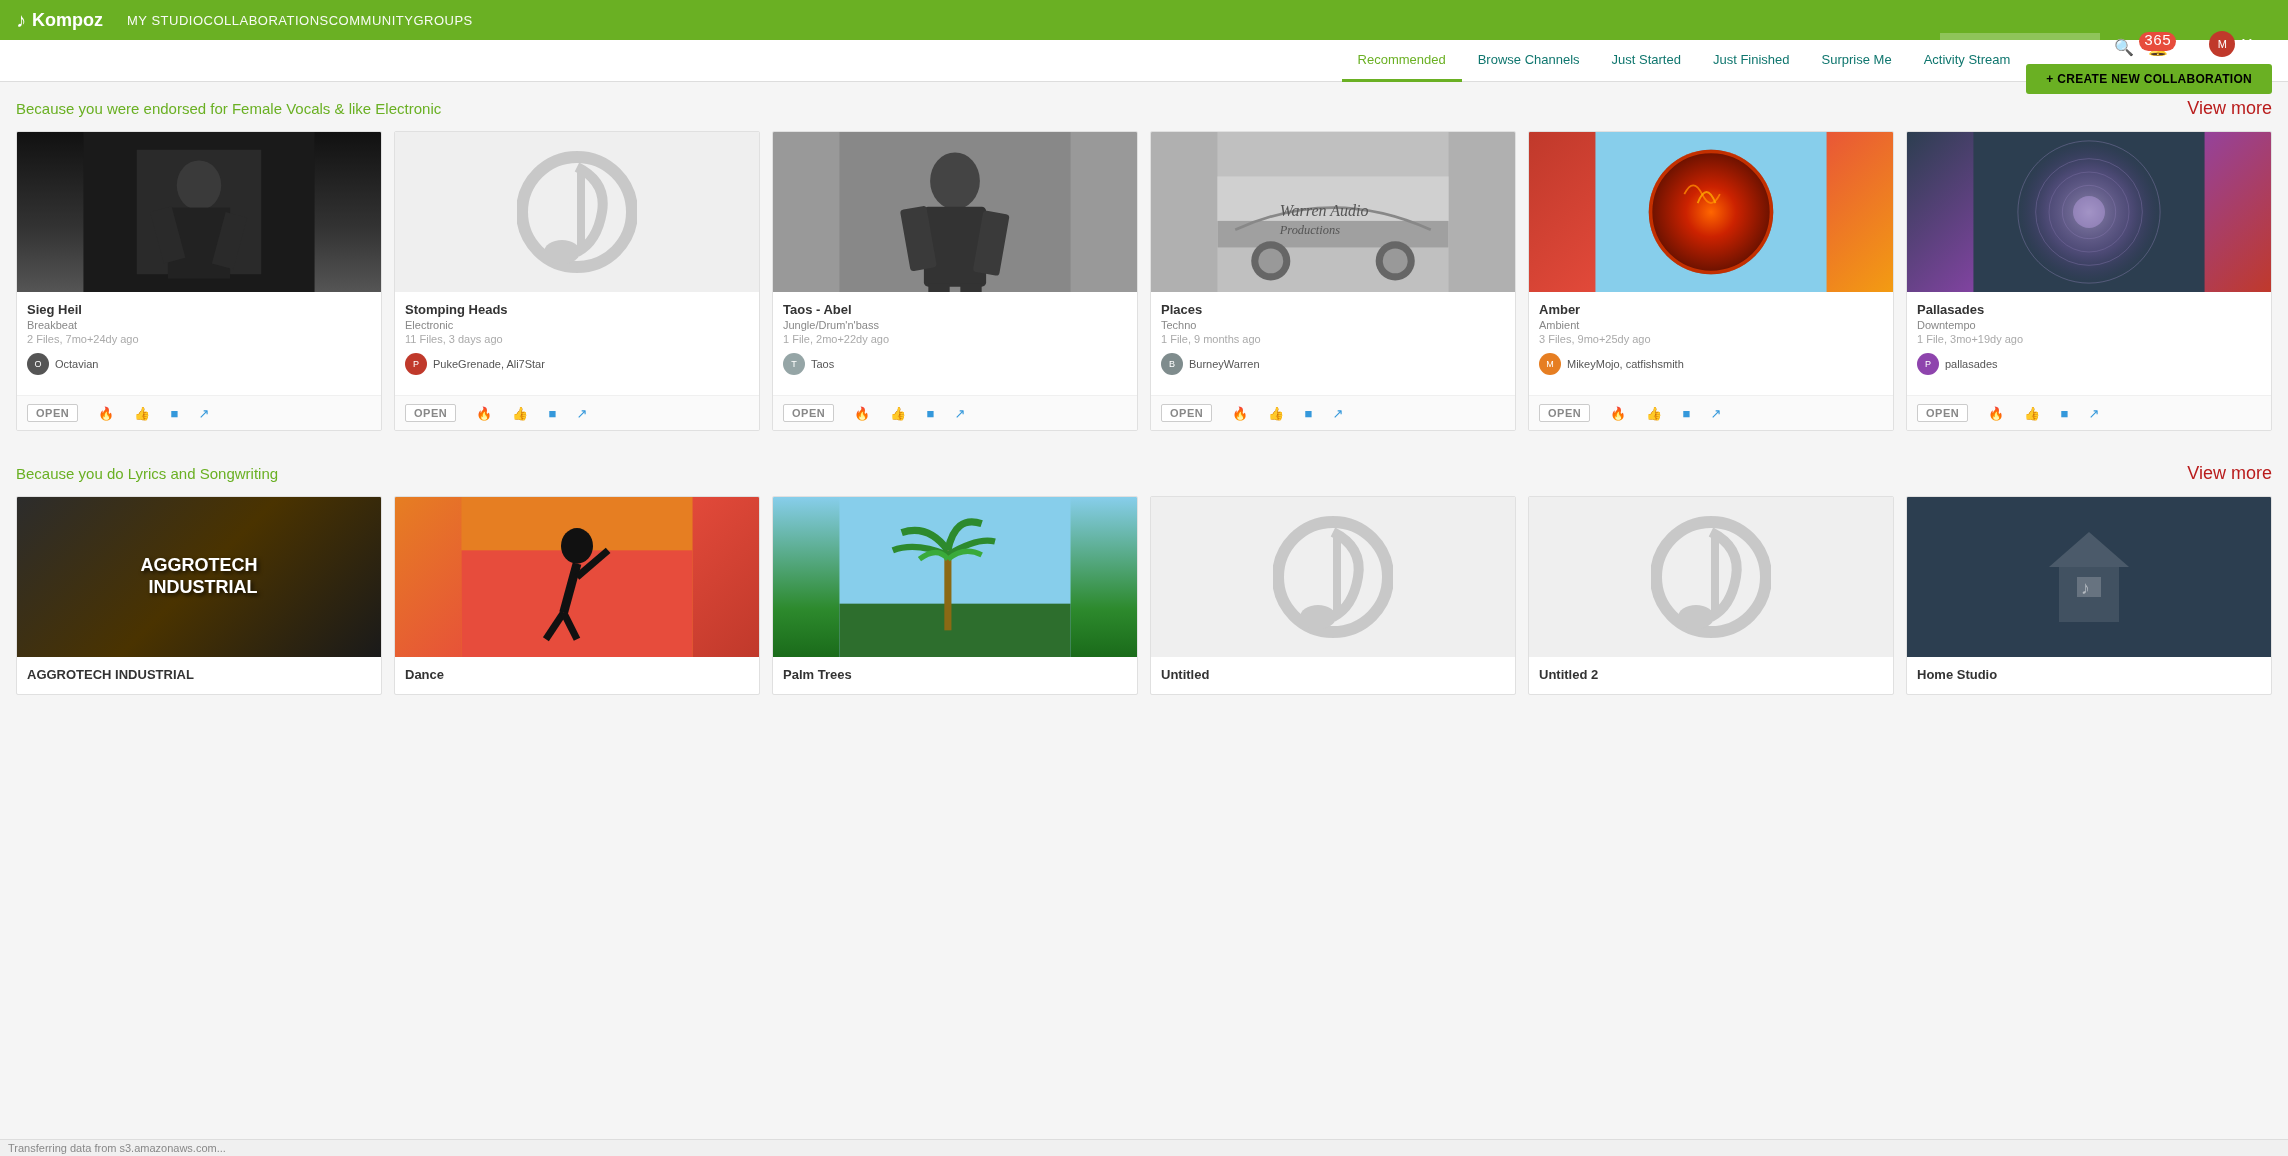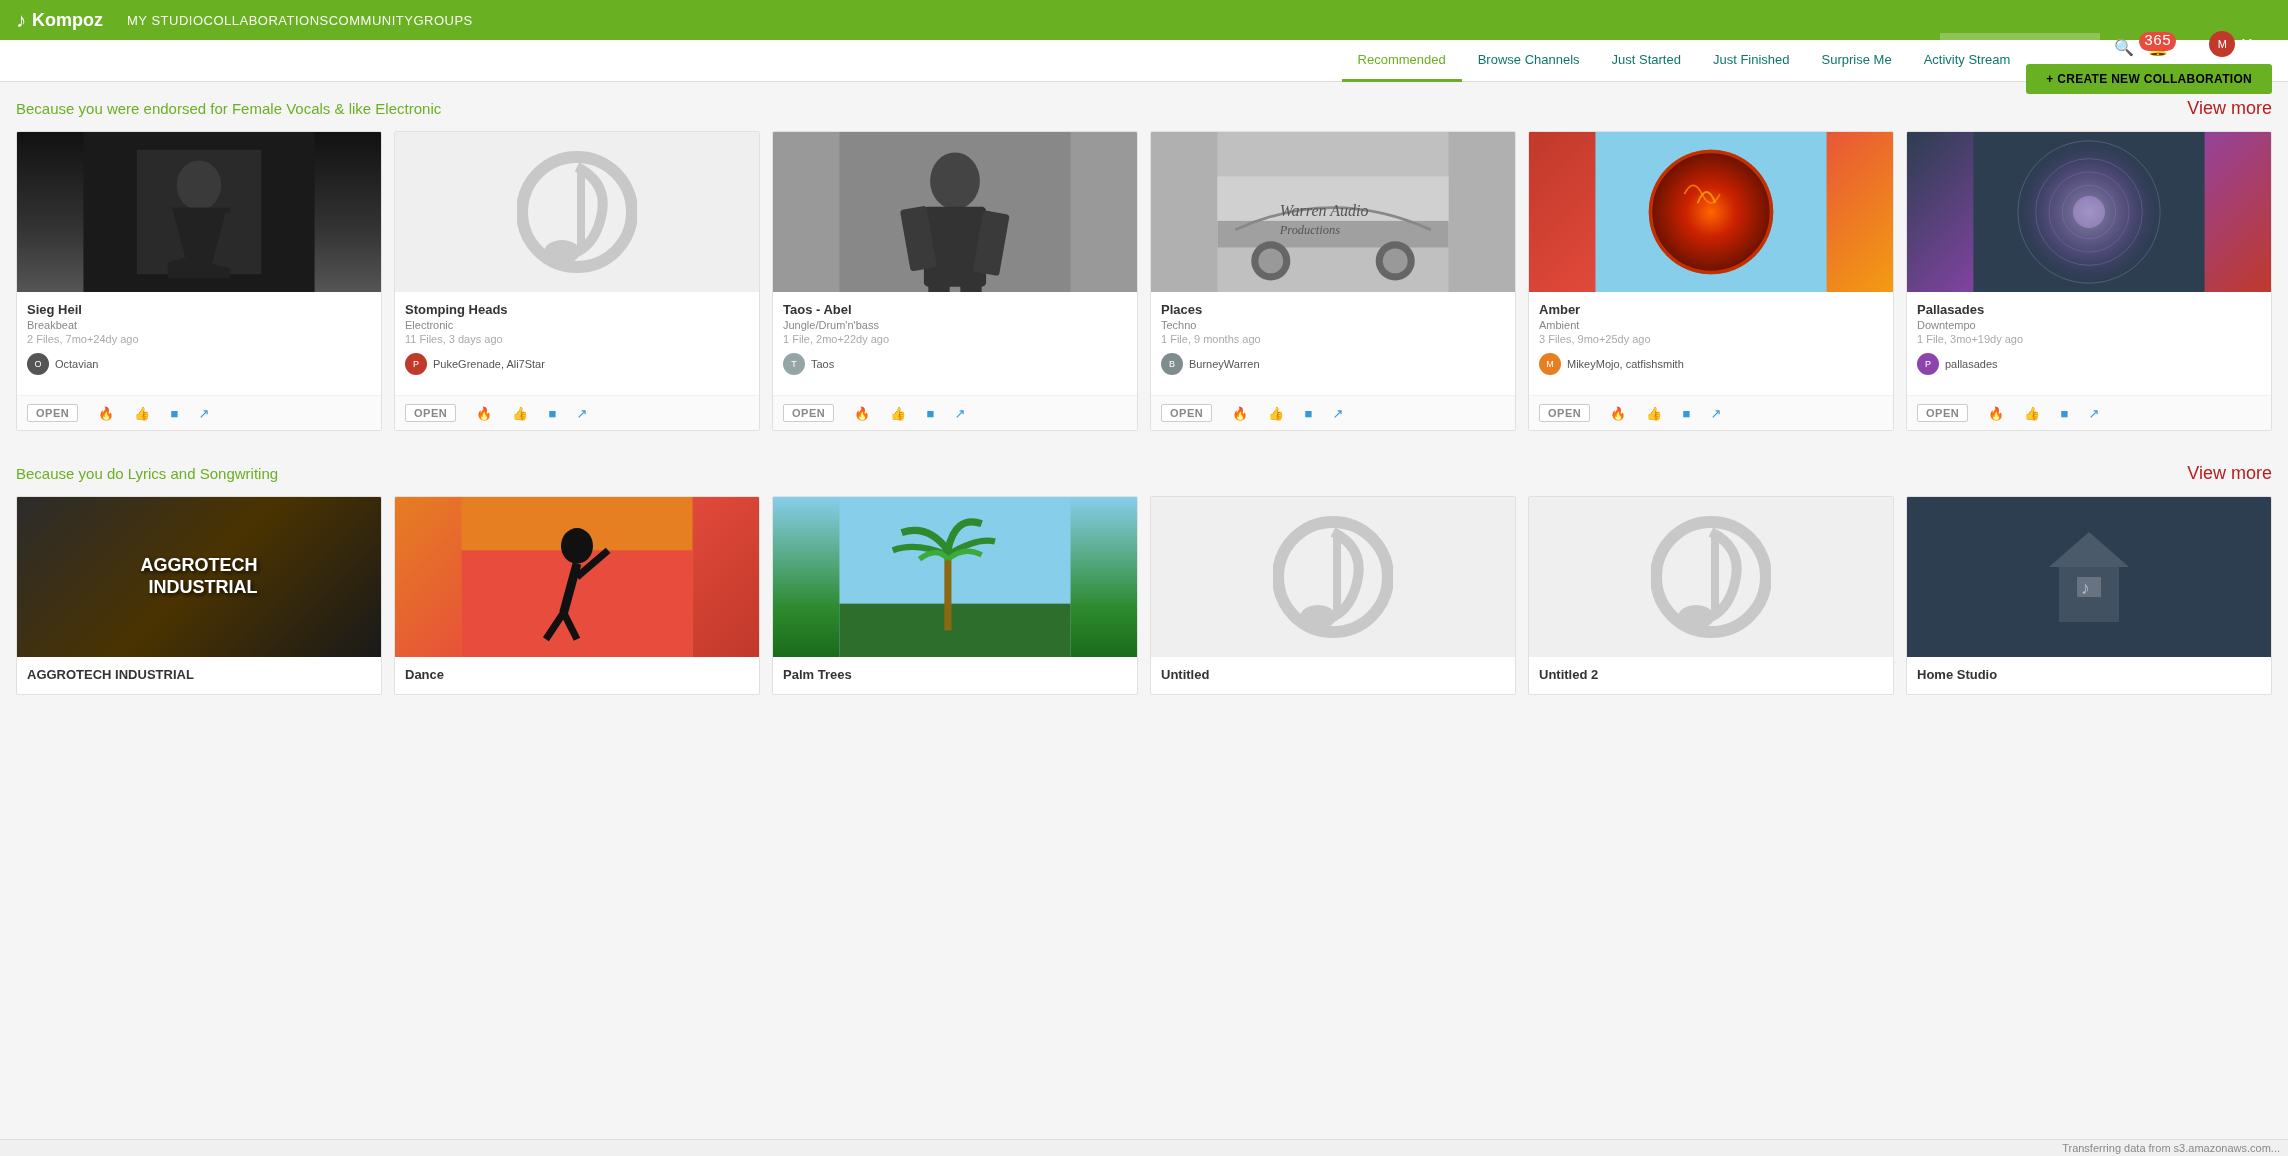--- a/index.html
+++ b/index.html
@@ -590,15 +590,15 @@
         <div class="card-body">
           <div class="card-title">Home Studio</div>
         </div>
       </div>
 
     </div>
   </div>
 
 </div>
 
-<div style="position:fixed;bottom:0;left:0;width:100%;background:#f0f0f0;border-top:1px solid #ddd;padding:2px 8px;font-size:11px;color:#888;text-align:right;">
+<div style="position:fixed;bottom:0;left:0;width:100%;background:#f0f0f0;border-top:1px solid #ddd;padding:2px 8px;font-size:11px;color:#888;">
   Transferring data from s3.amazonaws.com...
 </div>
 
 </body></html>

